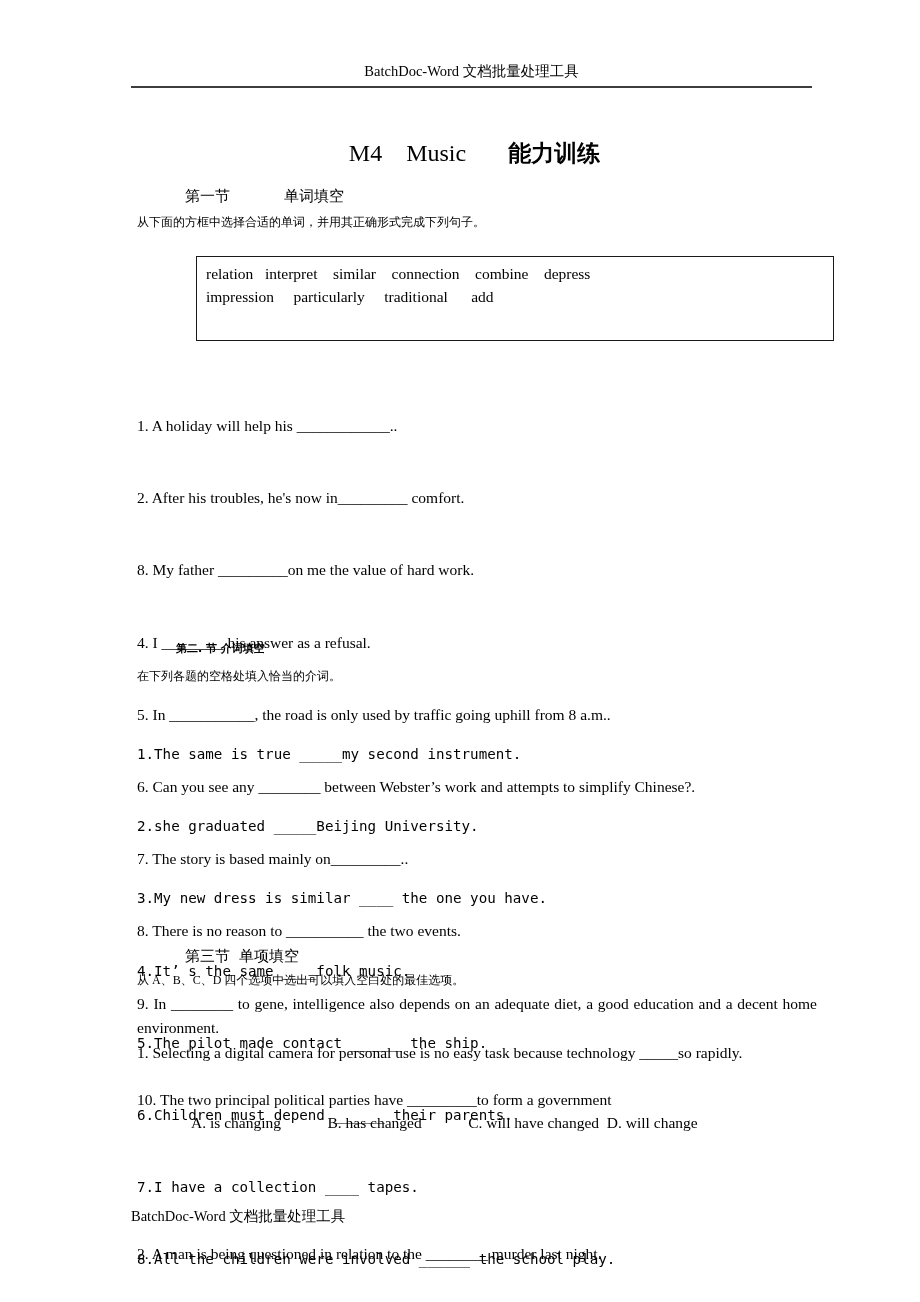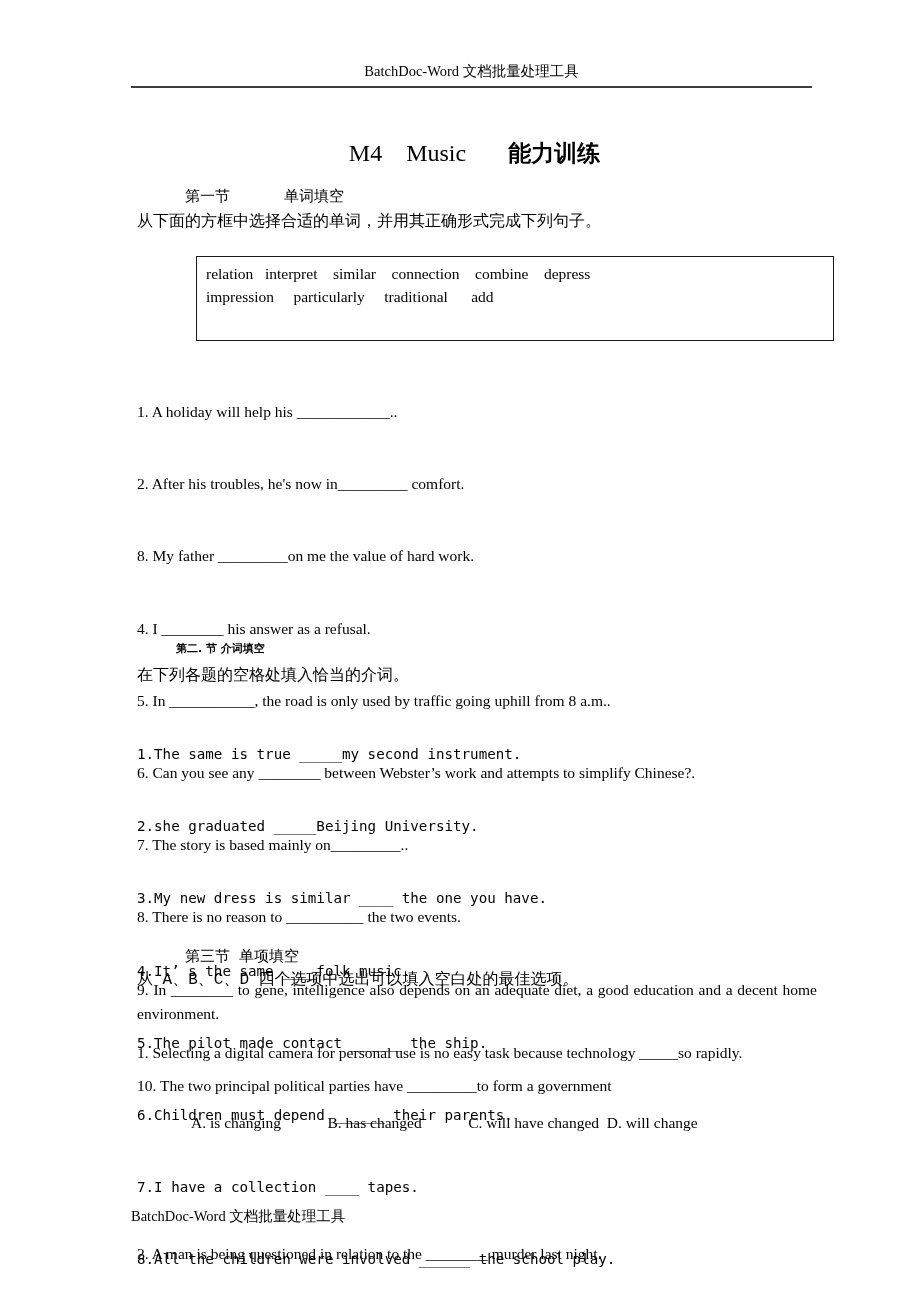--- a/index.html
+++ b/index.html
@@ -66,22 +66,22 @@
     font-size: 15.5px;
     line-height: 24px;
     white-space: pre-wrap;
   }
   .cnline {
     font-family: Liberation Mono, monospace;
     font-size: 15px;
     margin-left: 48px;
   }
   .cn-serif {
-    font-family: Liberation Mono, monospace;
-    font-size: 16px;
+    font-family: Liberation Serif, serif;
+    font-size: 12px;
   }
 
   
   .wordbox {
     position: absolute;
     left: 196px;
     top: 256px;
     width: 638px;
     height: 85px;
     border: 1px solid #1a1a1a;
@@ -92,21 +92,21 @@
     left: 9px;
     font-size: 15.5px;
     line-height: 23px;
     white-space: pre;
   }
   .wordbox-row.r1 { top: 5px; }
   .wordbox-row.r2 { top: 28px; }
 
   
   #s1-list {
-    top: 352px;
+    top: 366px;
     width: 680px;
   }
   #s1-list .item {
     line-height: 24.2px;
     white-space: pre-wrap;
   }
   #s1-list .item.justify {
     text-align: justify;
     text-align-last: left;
     white-space: normal;

